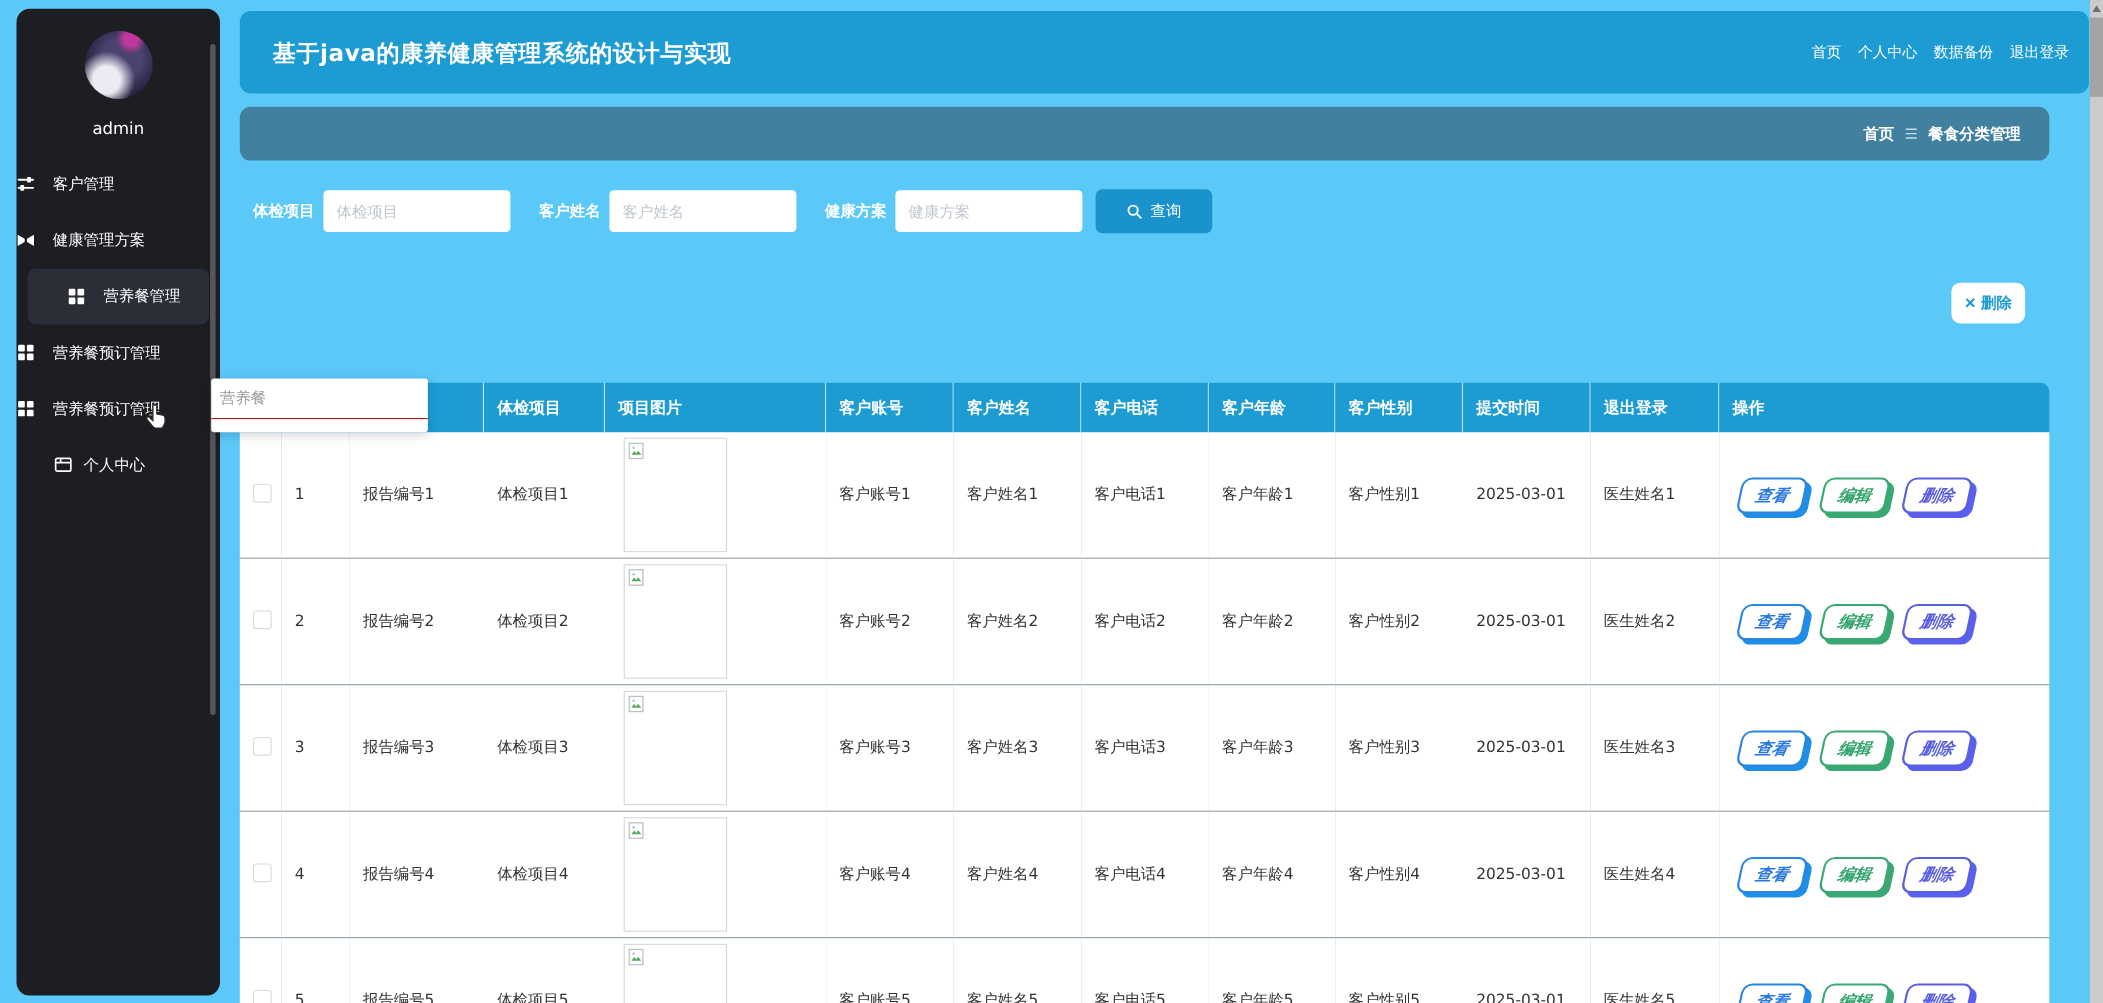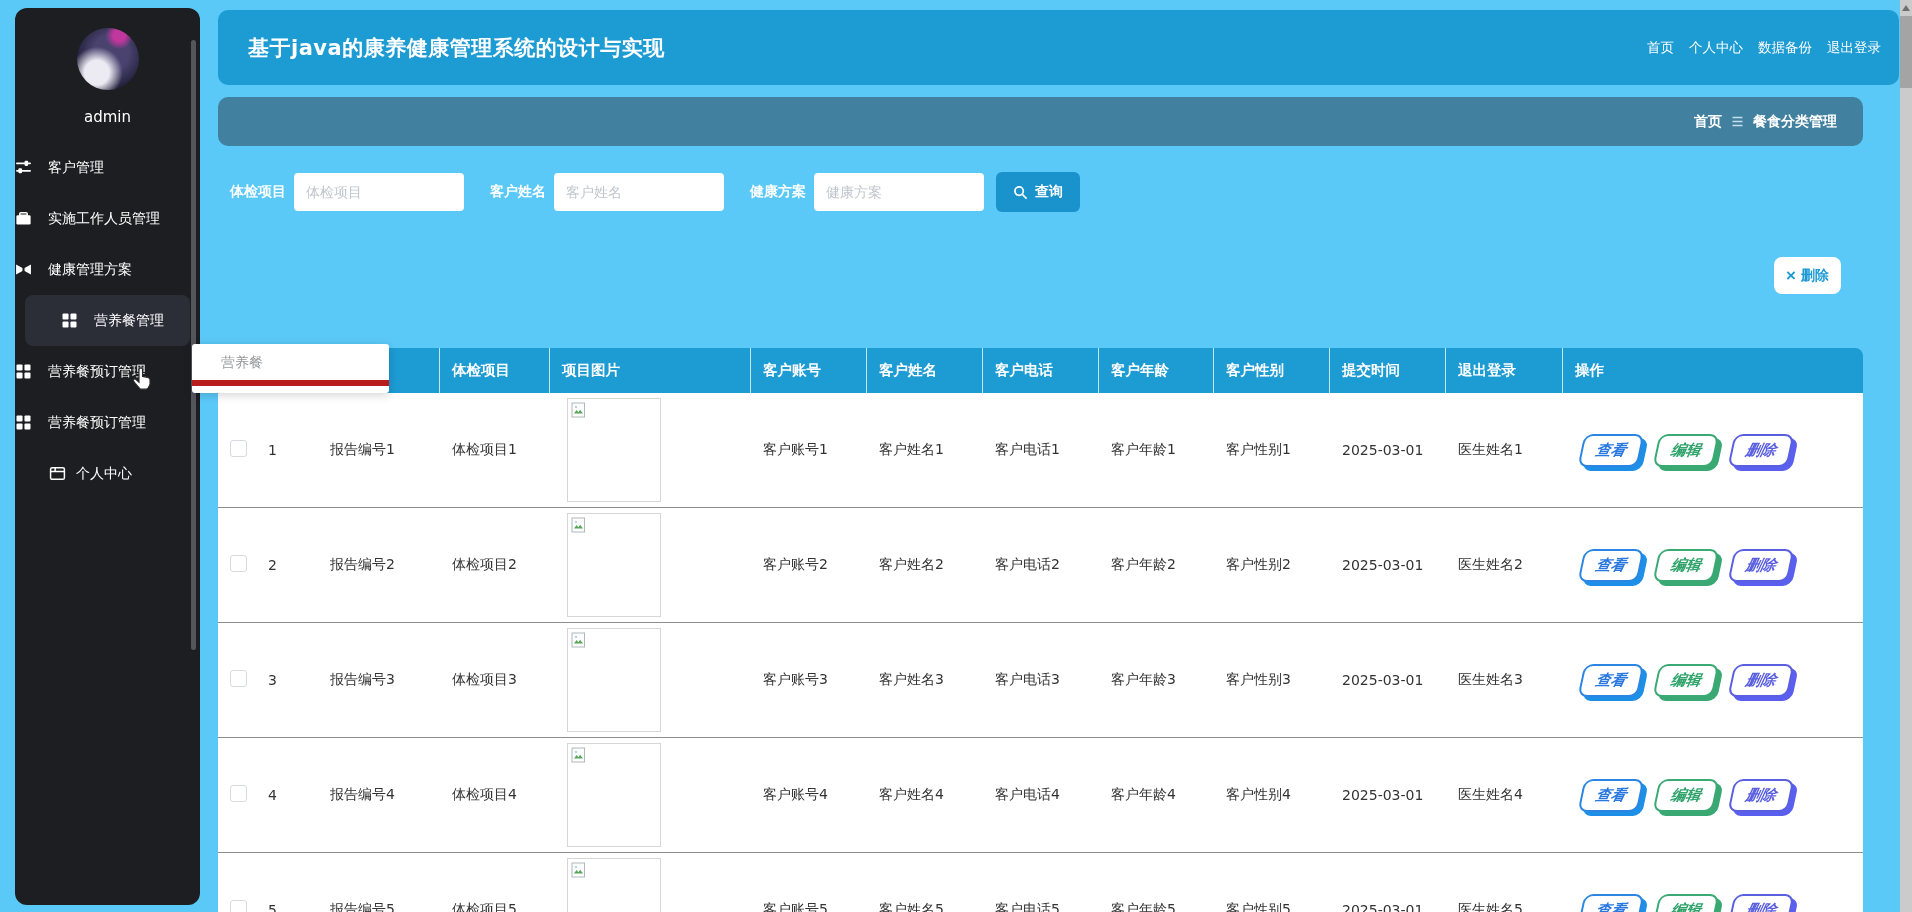--- a/index.html
+++ b/index.html
@@ -21,41 +21,41 @@
   .menu-item.profile{padding-left:34px;}
   .menu-item.profile .mi{margin-right:10px;}
   .side-scroll{position:absolute;right:4px;top:32px;width:5px;height:610px;background:#55565c;border-radius:3px;}
 
   
   .cursor{position:absolute;left:130px;top:366px;z-index:40;}
 
   
   .popup{position:absolute;left:192px;top:344px;width:197px;height:49px;background:#fff;border-radius:3px;
     box-shadow:0 2px 10px rgba(0,0,0,.18);z-index:30;}
-  .popup-item{height:36px;line-height:36px;padding-left:29px;font-size:14px;color:#97989b;border-bottom:6px solid #b91c1c;cursor:pointer;}
+  .popup-item{height:36px;line-height:36px;padding-left:8px;font-size:14px;color:#97989b;border-bottom:1px solid #b91c1c;cursor:pointer;}
 
   
   .topbar{position:absolute;left:218px;top:10px;width:1681px;height:75px;background:#1d9bd3;border-radius:10px;display:flex;align-items:center;text-align:right;}
   .app-title{color:#fff;font-size:21px;font-weight:bold;padding-left:30px;letter-spacing:.5px;}
   .topnav{margin-left:auto;padding-right:18px;display:flex;gap:15px;}
   .topnav a{color:#fff;font-size:13.5px;text-decoration:none;cursor:pointer;}
 
   
   .crumbbar{position:absolute;left:218px;top:97px;width:1645px;height:49px;background:#41809f;border-radius:10px;
     display:flex;align-items:center;justify-content:flex-end;padding-right:26px;box-sizing:border-box;color:#fff;font-size:14px;font-weight:bold;}
   .crumbbar .sep{margin:0 9px;display:flex;align-items:center;opacity:.85;}
 
   
   .filters{position:absolute;left:218px;top:172px;height:40px;display:flex;align-items:center;}
   .f-label{color:#fff;font-size:14px;font-weight:bold;margin:0 8px 0 12px;white-space:nowrap;}
   .f-label.g2{margin-left:26px;}
   .f-input{width:170px;height:38px;border:none;border-radius:4px;padding:0 12px;font-size:14px;color:#333;outline:none;box-sizing:border-box;background:#fff;}
   .f-input::placeholder{color:#c0c6cd;}
-  .search-btn{margin-left:12px;height:40px;padding:0 17px;background:#1a93cd;border:none;border-radius:6px;color:#fff;
-    font-size:14px;font-weight:bold;display:flex;align-items:center;gap:7px;cursor:pointer;}
+  .search-btn{margin-left:12px;height:40px;padding:0 28px;background:#1a93cd;border:none;border-radius:6px;color:#fff;
+    font-size:14px;font-weight:normal;display:flex;align-items:center;gap:7px;cursor:pointer;}
 
   
   .bulk-delete{position:absolute;left:1774px;top:257px;width:67px;height:37px;background:#fff;border:none;border-radius:8px;
     color:#1c9ad3;font-size:14px;font-weight:bold;display:flex;align-items:center;justify-content:center;gap:5px;cursor:pointer;}
   .bulk-delete .x{font-size:17px;font-weight:bold;line-height:1;}
 
   
   table.data{position:absolute;left:218px;top:348px;width:1645px;border-collapse:separate;border-spacing:0;table-layout:fixed;}
   table.data th{background:#1d9bd3;color:#fff;font-size:14.5px;font-weight:bold;text-align:left;height:45px;padding:0 0 0 12px;box-sizing:border-box;}
   table.data th:not(:last-child){border-right:1px solid rgba(255,255,255,.75);}
@@ -87,27 +87,20 @@
     <div class="username">admin</div>
     <nav class="menu">
       <div class="menu-item">
         <svg class="mi" viewBox="0 0 16 16" fill="#fff">
             <rect x="1" y="3.4" width="14" height="1.5" rx=".7"></rect>
             <rect x="9" y="1.7" width="3.4" height="4.8" rx="1"></rect>
             <rect x="1" y="10.4" width="14" height="1.5" rx=".7"></rect>
             <rect x="3.2" y="8.7" width="3.4" height="4.8" rx="1"></rect>
           </svg>
         <span>客户管理</span>
-      </div>
-      <div class="menu-item">
-        <svg class="mi" viewBox="0 0 16 16">
-            <path d="M5.5 2.6h5a1 1 0 0 1 1 1V5h-7V3.6a1 1 0 0 1 1-1z" fill="none" stroke="#fff" stroke-width="1.4"></path>
-            <rect x="1.3" y="5" width="13.4" height="8.6" rx="1.2" fill="#fff"></rect>
-          </svg>
-        <span>实施工作人员管理</span>
       </div>
       <div class="menu-item">
         <svg class="mi" viewBox="0 0 16 16" fill="#fff">
             <path d="M1 3.2v9.6l6-3.4V6.6L1 3.2zM15 3.2v9.6l-6-3.4V6.6l6-3.4z"></path>
           </svg>
         <span>健康管理方案</span>
       </div>
       <div class="menu-item active">
         <svg class="mi" viewBox="0 0 16 16" fill="#fff">
             <rect x="1.4" y="1.4" width="5.7" height="5.7" rx="1"></rect>

